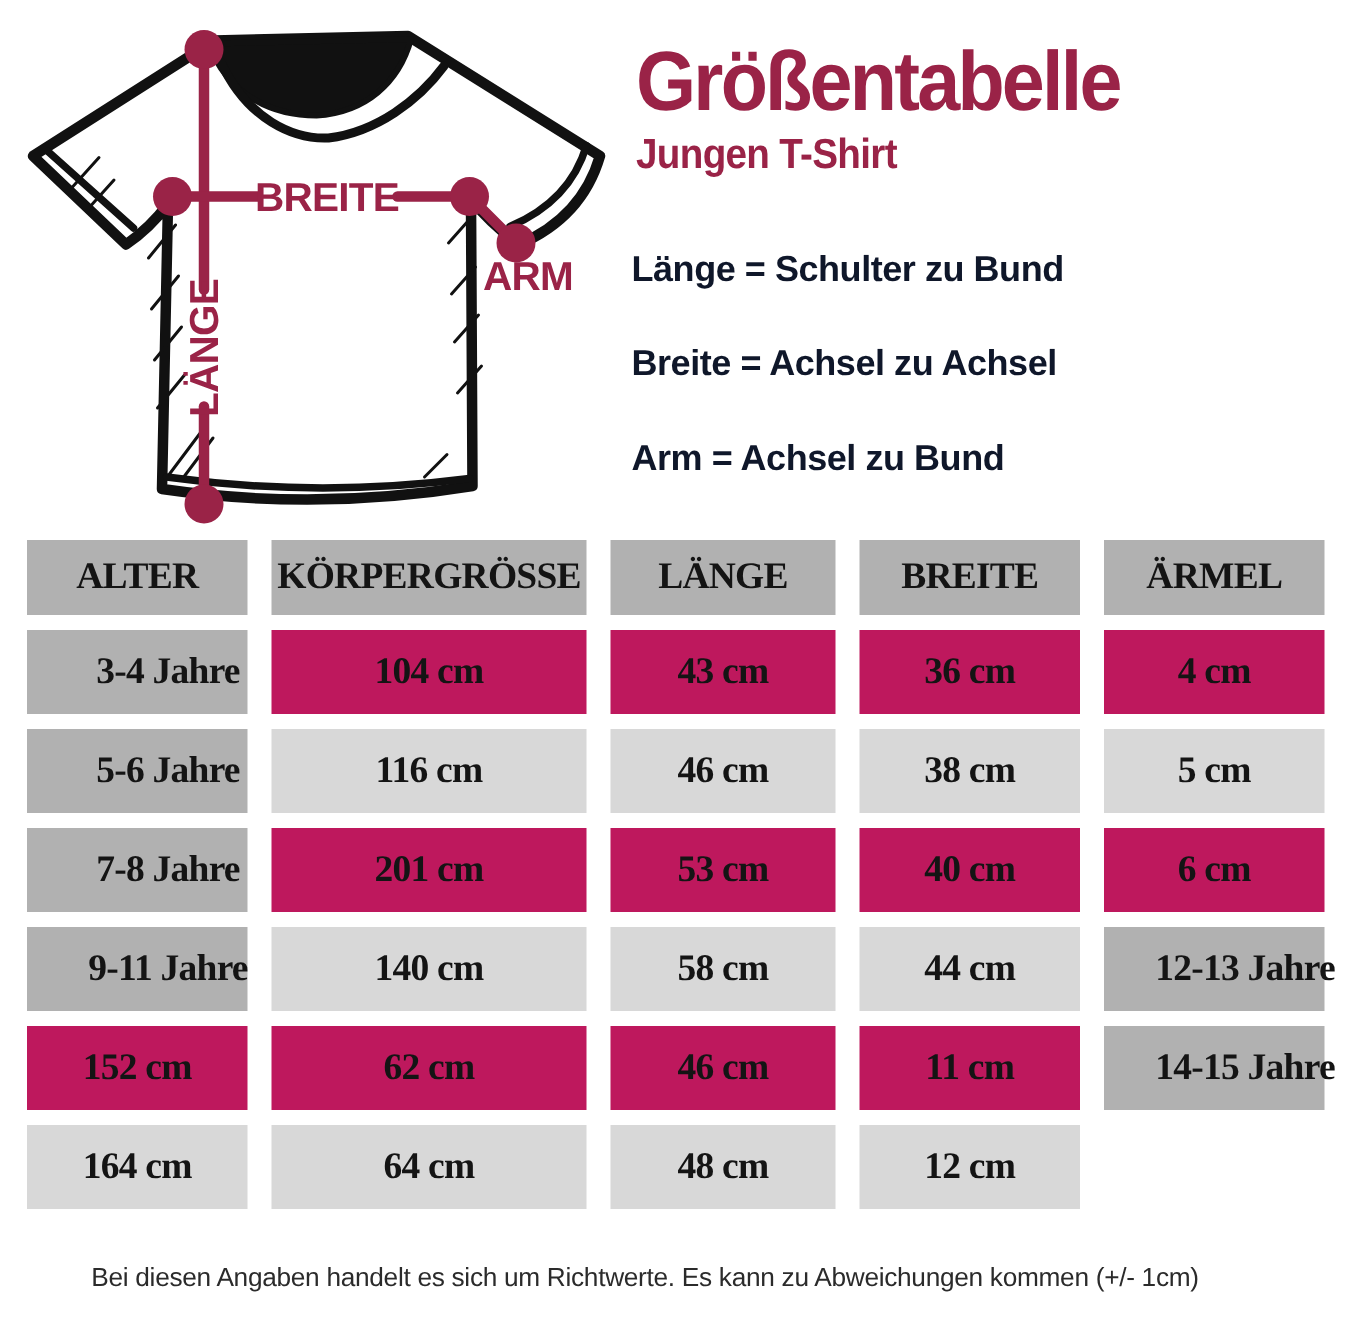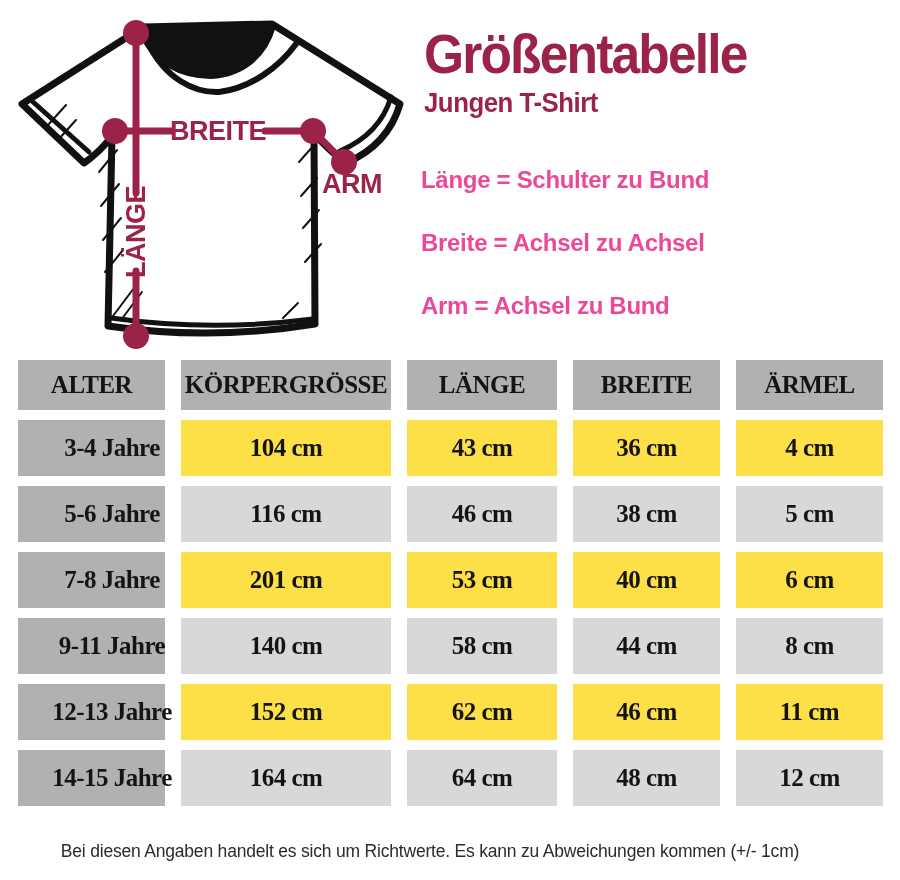--- a/index.html
+++ b/index.html
@@ -20,42 +20,42 @@
   }
   .page-subtitle {
     font-size: 28px; font-weight: bold; color: #9a2347;
     letter-spacing: -0.5px; margin-top: 5px; white-space: nowrap;
     transform: scaleX(0.92); transform-origin: left top;
   }
 
   
   .legend-item {
     position: absolute; left: 421px; font-size: 24px; font-weight: bold;
-    color: #ec4899; letter-spacing: -0.3px; white-space: nowrap;
+    color: #0f172a; letter-spacing: -0.3px; white-space: nowrap;
   }
   .legend-1 { top: 166px; }
   .legend-2 { top: 229px; }
   .legend-3 { top: 292px; }
 
   
   .size-table {
     position: absolute; left: 18px; top: 360px;
     display: grid;
     grid-template-columns: 147px 210px 150px 147px 147px;
     grid-template-rows: 50px repeat(6, 56px);
     column-gap: 16px; row-gap: 10px;
   }
   .cell {
     display: flex; align-items: center; justify-content: center;
     font-weight: bold; font-size: 25px; color: #141414;
     letter-spacing: -0.5px; white-space: nowrap; font-family: Liberation Serif, serif;
   }
   .cell-head  { background: #b1b1b1; }
   .cell-age   { background: #b1b1b1; padding-left: 41px; }
-  .cell-light { background: #fde047; }
+  .cell-light { background: #be185d; }
   .cell-dark  { background: #d8d8d8; }
 
   
   .footer-note {
     position: absolute; left: 0; top: 841px; width: 860px;
     text-align: center; font-size: 17.5px; color: #2b2b2b;
     letter-spacing: -0.2px;
   }
 </style>
 </head>
@@ -145,21 +145,20 @@
     <div class="cell cell-age">7-8 Jahre</div>
     <div class="cell cell-light">201 cm</div>
     <div class="cell cell-light">53 cm</div>
     <div class="cell cell-light">40 cm</div>
     <div class="cell cell-light">6 cm</div>
 
     <div class="cell cell-age">9-11 Jahre</div>
     <div class="cell cell-dark">140 cm</div>
     <div class="cell cell-dark">58 cm</div>
     <div class="cell cell-dark">44 cm</div>
-    <div class="cell cell-dark">8 cm</div>
 
     <div class="cell cell-age">12-13 Jahre</div>
     <div class="cell cell-light">152 cm</div>
     <div class="cell cell-light">62 cm</div>
     <div class="cell cell-light">46 cm</div>
     <div class="cell cell-light">11 cm</div>
 
     <div class="cell cell-age">14-15 Jahre</div>
     <div class="cell cell-dark">164 cm</div>
     <div class="cell cell-dark">64 cm</div>

